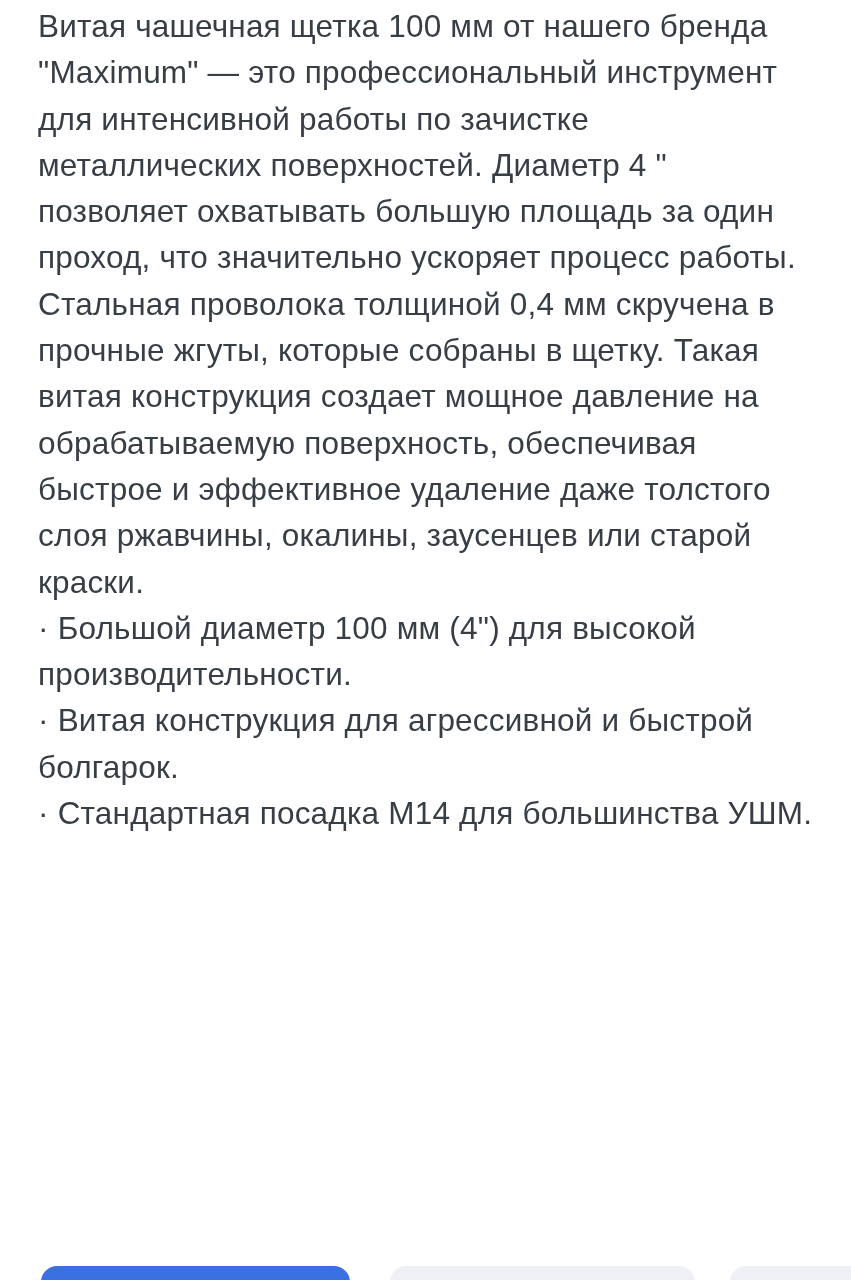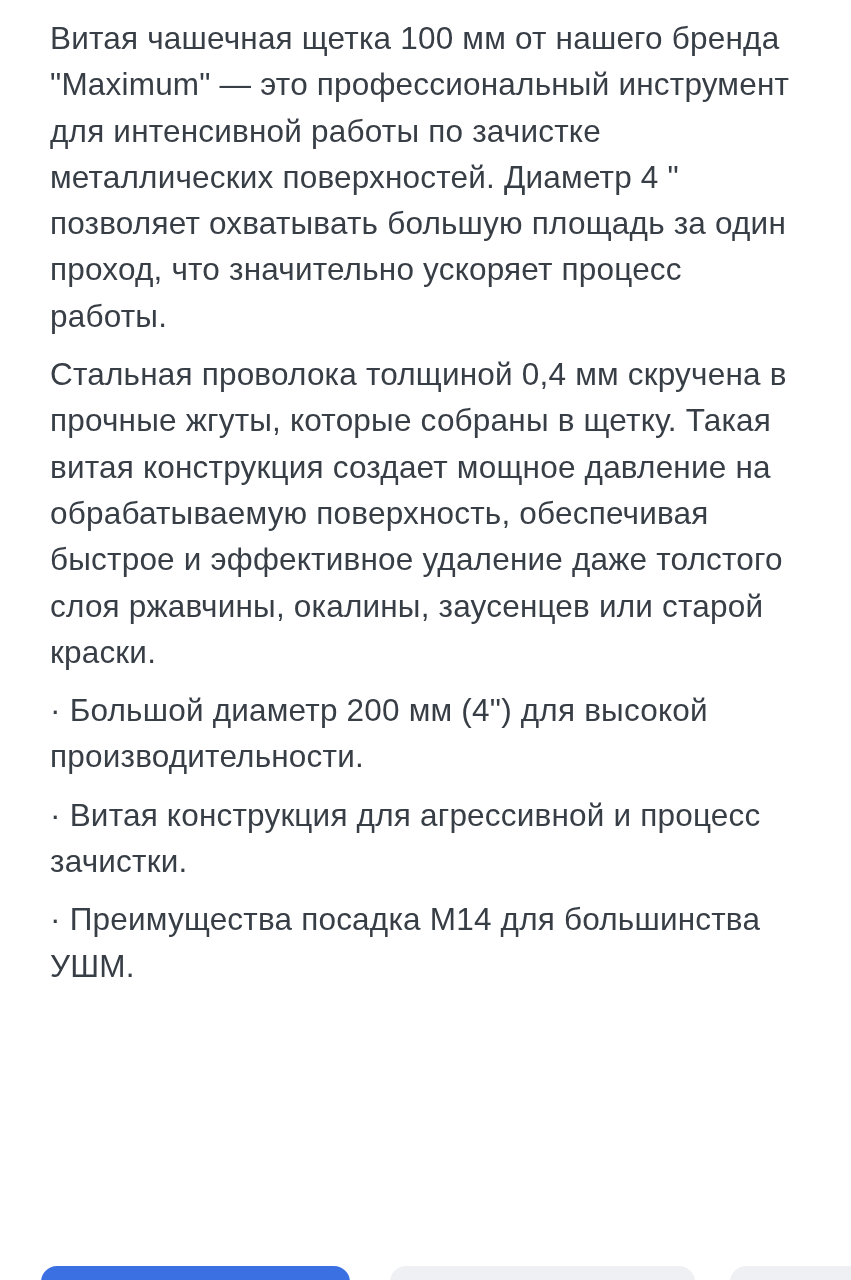--- a/index.html
+++ b/index.html
@@ -18,21 +18,21 @@
     position: absolute;
     left: 38px;
     top: 3px;
     width: 781px;
     font-size: 31.5px;
     line-height: 46.3px;
     letter-spacing: 0.2px;
     color: #383e46;
   }
   .description p {
-    margin: 12px;
+    margin: 0;
     padding: 0;
   }
   .bottom-bar button {
     position: absolute;
     top: 1266px;
     height: 44px;
     border: none;
     border-radius: 16px;
     padding: 0;
     cursor: pointer;
@@ -52,22 +52,22 @@
     width: 170px;
     background: #eef0f3;
   }
 </style>
 </head>
 <body>
 
 <div class="description">
   <p>Витая чашечная щетка 100 мм от нашего бренда "Maximum" — это профессиональный инструмент для интенсивной работы по зачистке металлических поверхностей. Диаметр 4 " позволяет охватывать большую площадь за один проход, что значительно ускоряет процесс работы.</p>
   <p>Стальная проволока толщиной 0,4 мм скручена в прочные жгуты, которые собраны в щетку. Такая витая конструкция создает мощное давление на обрабатываемую поверхность, обеспечивая быстрое и эффективное удаление даже толстого слоя ржавчины, окалины, заусенцев или старой краски.</p>
-  <p>· Большой диаметр 200 мм (4") для высокой производительности.</p>
-  <p>· Витая конструкция для агрессивной и процесс зачистки.</p>
-  <p>· Преимущества посадка М14 для большинства УШМ.</p>
+  <p>· Большой диаметр 100 мм (4") для высокой производительности.</p>
+  <p>· Витая конструкция для агрессивной и быстрой болгарок.</p>
+  <p>· Стандартная посадка М14 для большинства УШМ.</p>
 </div>
 
 <div class="bottom-bar">
   <button class="btn-primary"></button>
   <button class="btn-secondary"></button>
   <button class="btn-tertiary"></button>
 </div>
 
 </body></html>

